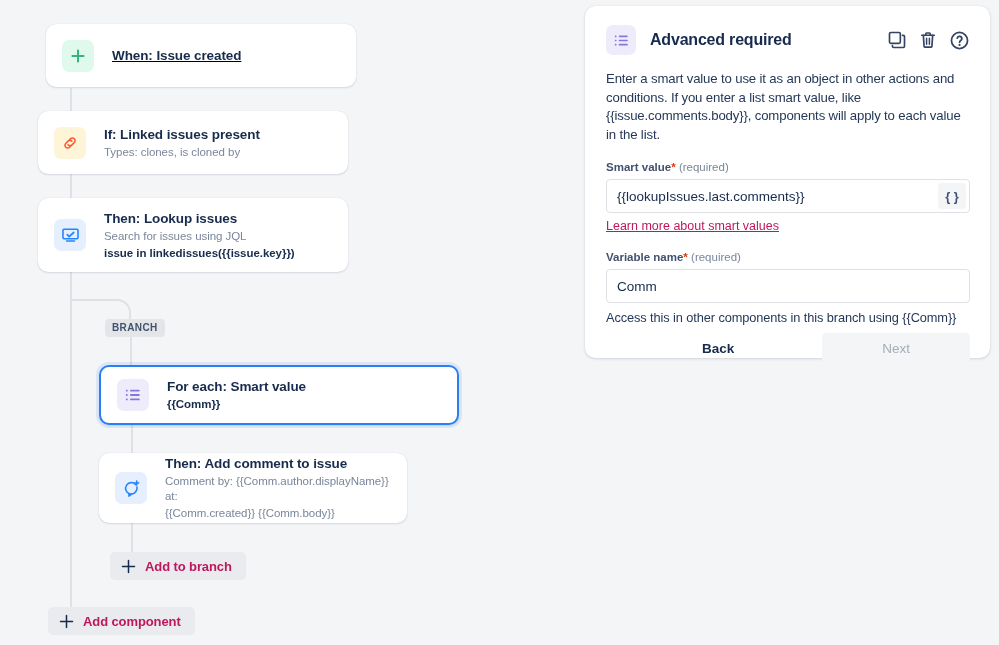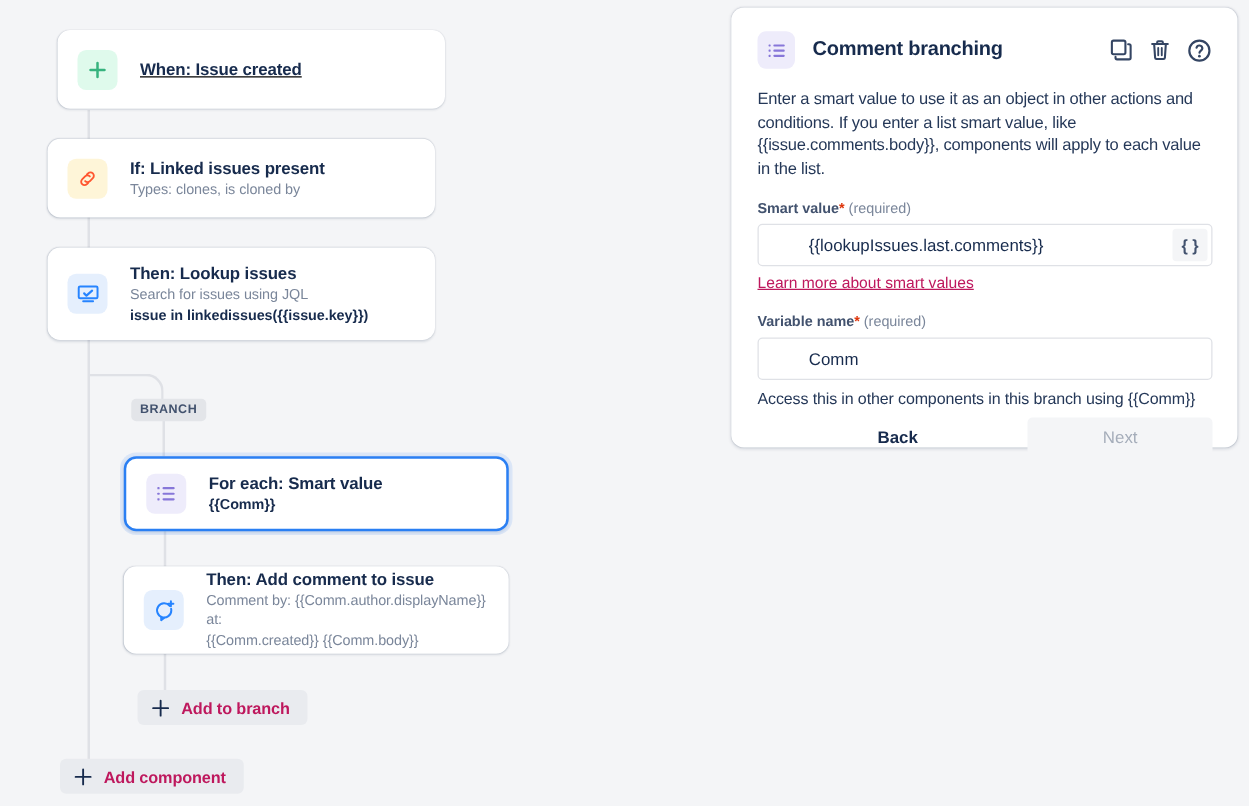--- a/index.html
+++ b/index.html
@@ -126,21 +126,21 @@
   }
   .req-star { color: #de350b; font-weight: 700; }
   .req-word { color: #7a869a; font-weight: 400; }
   .input-wrap {
     margin-top: 6px;
     position: relative;
     height: 34px;
     border: 1px solid #dfe1e6;
     border-radius: 4px;
     background: #fff;
-    display: flex; align-items: center; padding-left: 30px;
+    display: flex; align-items: center;
   }
   .input-wrap input {
     border: none; outline: none; background: transparent;
     font-size: 13.5px; color: #172b4d;
     padding: 0 42px 0 10px;
     width: 100%; height: 100%;
     font-family: "Liberation Sans", sans-serif;
   }
   .braces-btn {
     position: absolute; right: 3px; top: 3px;
@@ -230,21 +230,21 @@
         </svg>
       </div>
       <div class="card-text">
         <div class="card-title">If: Linked issues present</div>
         <div class="card-sub">Types: clones, is cloned by</div>
       </div>
     </div>
 
     <div class="branch-pill" style="left:105px; top:319px;">BRANCH</div>
 
-    <div class="card selected" style="left:99px; top:365px; width:308px; height:60px;">
+    <div class="card selected" style="left:99px; top:365px; width:360px; height:60px;">
       <div class="card-icon icon-purple">
         <svg width="16" height="16" viewBox="0 0 18 18" aria-hidden="true">
           <rect x="1" y="3" width="2" height="2" rx="0.6" fill="#8777d9"></rect>
           <rect x="1" y="8" width="2" height="2" rx="0.6" fill="#8777d9"></rect>
           <rect x="1" y="13" width="2" height="2" rx="0.6" fill="#8777d9"></rect>
           <rect x="5.6" y="3" width="11" height="2" rx="1" fill="#8777d9"></rect>
           <rect x="5.6" y="8" width="11" height="2" rx="1" fill="#8777d9"></rect>
           <rect x="5.6" y="13" width="11" height="2" rx="1" fill="#8777d9"></rect>
         </svg>
       </div>
@@ -294,21 +294,21 @@
       <div class="panel-head-icon">
         <svg width="15" height="15" viewBox="0 0 18 18" aria-hidden="true">
           <rect x="1" y="3" width="2" height="2" rx="0.6" fill="#8777d9"></rect>
           <rect x="1" y="8" width="2" height="2" rx="0.6" fill="#8777d9"></rect>
           <rect x="1" y="13" width="2" height="2" rx="0.6" fill="#8777d9"></rect>
           <rect x="5.6" y="3" width="11" height="2" rx="1" fill="#8777d9"></rect>
           <rect x="5.6" y="8" width="11" height="2" rx="1" fill="#8777d9"></rect>
           <rect x="5.6" y="13" width="11" height="2" rx="1" fill="#8777d9"></rect>
         </svg>
       </div>
-      <div class="panel-title">Comment branching</div>
+      <div class="panel-title">Advanced required</div>
 
       <div class="panel-actions">
         <span class="act">
           <svg width="20" height="20" viewBox="0 0 24 24" fill="none" aria-hidden="true">
             <rect x="3" y="3" width="13" height="13" rx="1.6" stroke="#344563" stroke-width="2"></rect>
             <path d="M18.6 6.4h.9a1.5 1.5 0 0 1 1.5 1.5v11.6a1.5 1.5 0 0 1-1.5 1.5H8a1.5 1.5 0 0 1-1.5-1.5v-.9" stroke="#344563" stroke-width="2" stroke-linecap="round"></path>
           </svg>
         </span>
         <span class="act">
           <svg width="20" height="20" viewBox="0 0 24 24" fill="none" aria-hidden="true">

